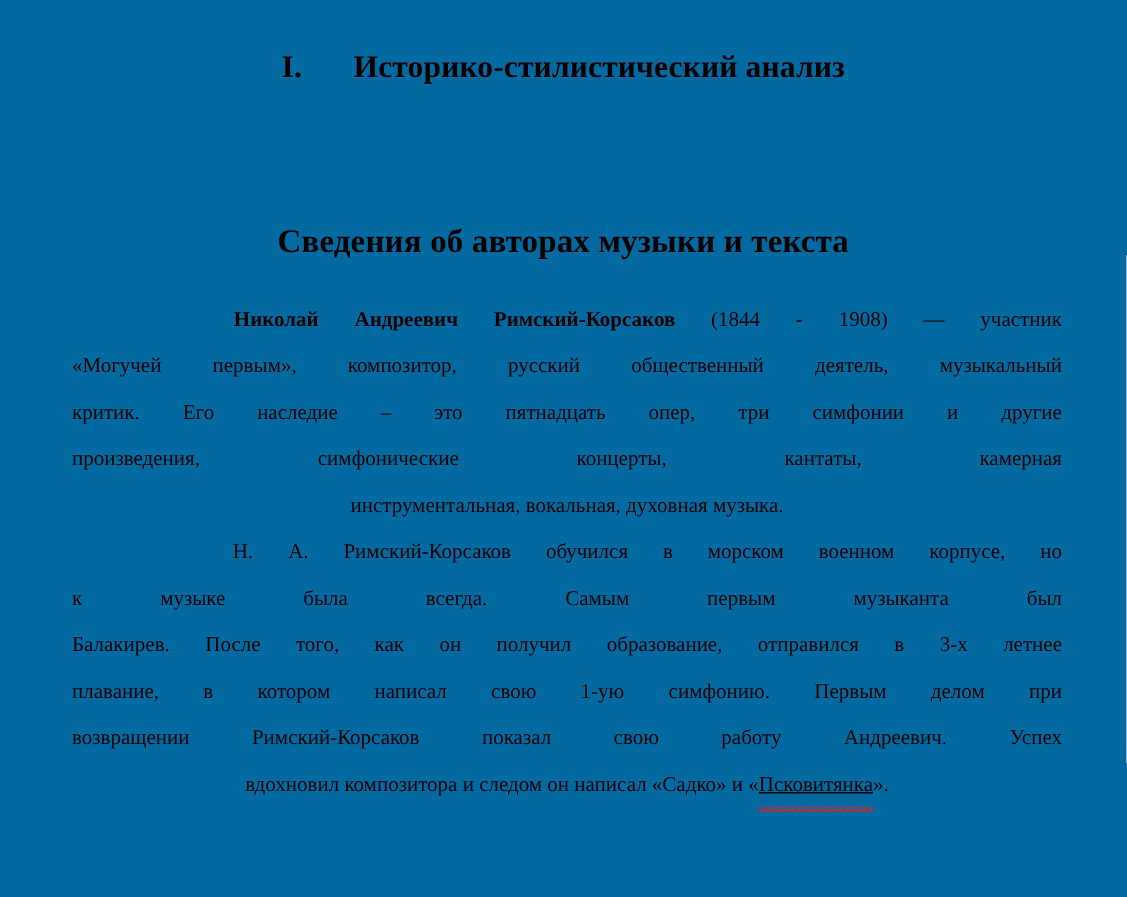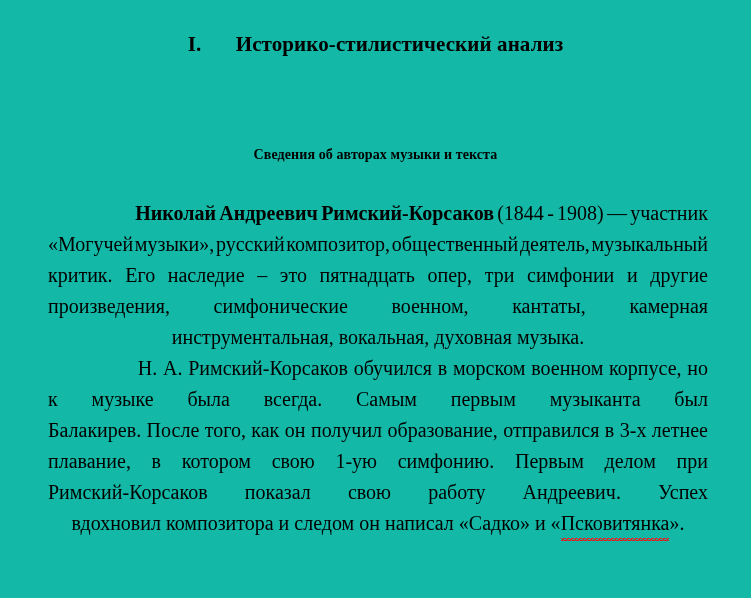--- a/index.html
+++ b/index.html
@@ -14,21 +14,21 @@
     overflow: hidden;
     position: relative;
     font-family: "Liberation Serif", "DejaVu Serif", serif;
     color: #000000;
     -webkit-font-smoothing: antialiased;
   }
 
   .page {
     position: absolute;
     inset: 0;
-    background: #14b8a6;
+    background: #0369a1;
   }
 
   
   .doc-title {
     position: absolute;
     left: 0;
     top: 16px;
     width: 751px;
     text-align: center;
     font-size: 21px;
@@ -42,33 +42,33 @@
     min-width: 48px;
     text-align: left;
   }
 
   .doc-subtitle {
     position: absolute;
     left: 0;
     top: 130px;
     width: 751px;
     text-align: center;
-    font-size: 14px;
+    font-size: 22px;
     font-weight: bold;
     line-height: 26px;
     letter-spacing: 0.1px;
   }
 
   
   .body-block {
     position: absolute;
     left: 48px;
     top: 198px;
     width: 660px;
-    font-size: 20px;
+    font-size: 14px;
     line-height: 31px;
   }
 
   .para {
     margin: 0;
   }
 
   
   .line {
     display: flex;
@@ -92,20 +92,21 @@
     flex: 0 0 84px;
   }
 
   .w { display: inline-block; }
   .b { font-weight: bold; }
 
   
   .misspelled {
     position: relative;
     display: inline-block;
+    text-decoration: underline;
   }
   .misspelled::after {
     content: "";
     position: absolute;
     left: 0;
     right: 0;
     bottom: -2px;
     height: 3px;
     background-image:
       repeating-linear-gradient(135deg,
@@ -144,31 +145,31 @@
 
 <div class="page">
 
   <h1 class="doc-title"><span class="numeral">I.</span><span>Историко-стилистический анализ</span></h1>
 
   <h2 class="doc-subtitle">Сведения об авторах музыки и текста</h2>
 
   <div class="body-block">
     <div class="para">
         <div class="line justify indent"><span class="w b">Николай</span><span class="w b">Андреевич</span><span class="w b">Римский-Корсаков</span><span class="w">(1844</span><span class="w">-</span><span class="w">1908)</span><span class="w">—</span><span class="w">участник</span></div>
-        <div class="line justify"><span class="w">«Могучей</span><span class="w">музыки»,</span><span class="w">русский</span><span class="w">композитор,</span><span class="w">общественный</span><span class="w">деятель,</span><span class="w">музыкальный</span></div>
+        <div class="line justify"><span class="w">«Могучей</span><span class="w">первым»,</span><span class="w">композитор,</span><span class="w">русский</span><span class="w">общественный</span><span class="w">деятель,</span><span class="w">музыкальный</span></div>
         <div class="line justify"><span class="w">критик.</span><span class="w">Его</span><span class="w">наследие</span><span class="w">–</span><span class="w">это</span><span class="w">пятнадцать</span><span class="w">опер,</span><span class="w">три</span><span class="w">симфонии</span><span class="w">и</span><span class="w">другие</span></div>
-        <div class="line justify"><span class="w">произведения,</span><span class="w">симфонические</span><span class="w">военном,</span><span class="w">кантаты,</span><span class="w">камерная</span></div>
+        <div class="line justify"><span class="w">произведения,</span><span class="w">симфонические</span><span class="w">концерты,</span><span class="w">кантаты,</span><span class="w">камерная</span></div>
         <div class="line last"><span class="w">инструментальная, вокальная, духовная музыка.</span></div>
       </div>
     <div class="para">
         <div class="line justify indent"><span class="w">Н.</span><span class="w">А.</span><span class="w">Римский-Корсаков</span><span class="w">обучился</span><span class="w">в</span><span class="w">морском</span><span class="w">военном</span><span class="w">корпусе,</span><span class="w">но</span></div>
         <div class="line justify"><span class="w">к</span><span class="w">музыке</span><span class="w">была</span><span class="w">всегда.</span><span class="w">Самым</span><span class="w">первым</span><span class="w">музыканта</span><span class="w">был</span></div>
         <div class="line justify"><span class="w">Балакирев.</span><span class="w">После</span><span class="w">того,</span><span class="w">как</span><span class="w">он</span><span class="w">получил</span><span class="w">образование,</span><span class="w">отправился</span><span class="w">в</span><span class="w">3-х</span><span class="w">летнее</span></div>
-        <div class="line justify"><span class="w">плавание,</span><span class="w">в</span><span class="w">котором</span><span class="w">свою</span><span class="w">1-ую</span><span class="w">симфонию.</span><span class="w">Первым</span><span class="w">делом</span><span class="w">при</span></div>
-        <div class="line justify"><span class="w">Римский-Корсаков</span><span class="w">показал</span><span class="w">свою</span><span class="w">работу</span><span class="w">Андреевич.</span><span class="w">Успех</span></div>
+        <div class="line justify"><span class="w">плавание,</span><span class="w">в</span><span class="w">котором</span><span class="w">написал</span><span class="w">свою</span><span class="w">1-ую</span><span class="w">симфонию.</span><span class="w">Первым</span><span class="w">делом</span><span class="w">при</span></div>
+        <div class="line justify"><span class="w">возвращении</span><span class="w">Римский-Корсаков</span><span class="w">показал</span><span class="w">свою</span><span class="w">работу</span><span class="w">Андреевич.</span><span class="w">Успех</span></div>
         <div class="line last"><span class="w">вдохновил композитора и следом он написал «Садко» и «</span><span class="w misspelled">Псковитянка</span><span class="w">».</span></div>
       </div>
   </div>
 
   <div class="clipped-line">
     
   </div>
 
 </div>
 

